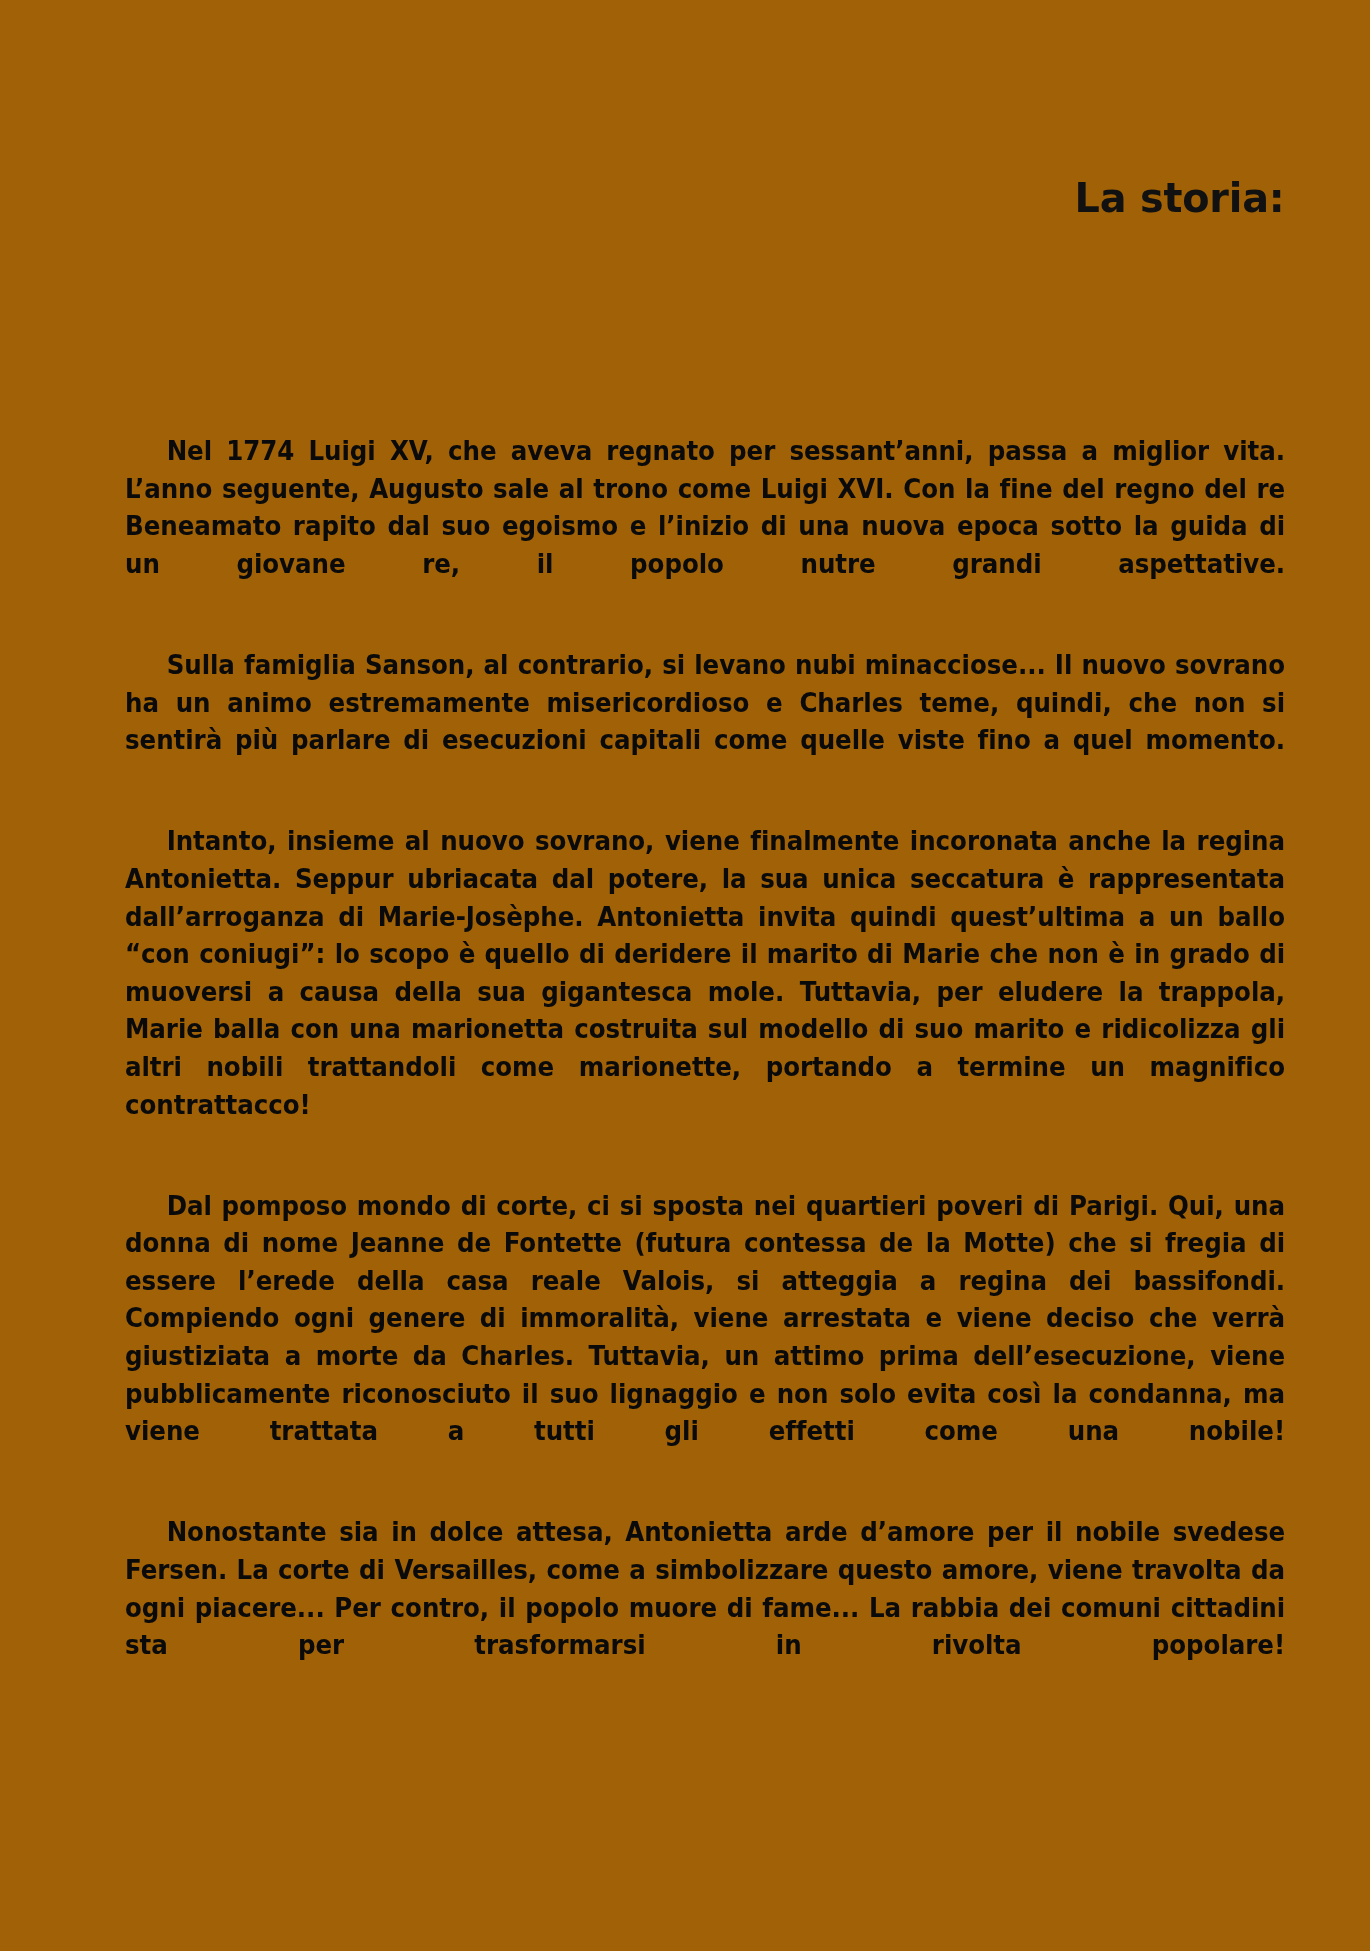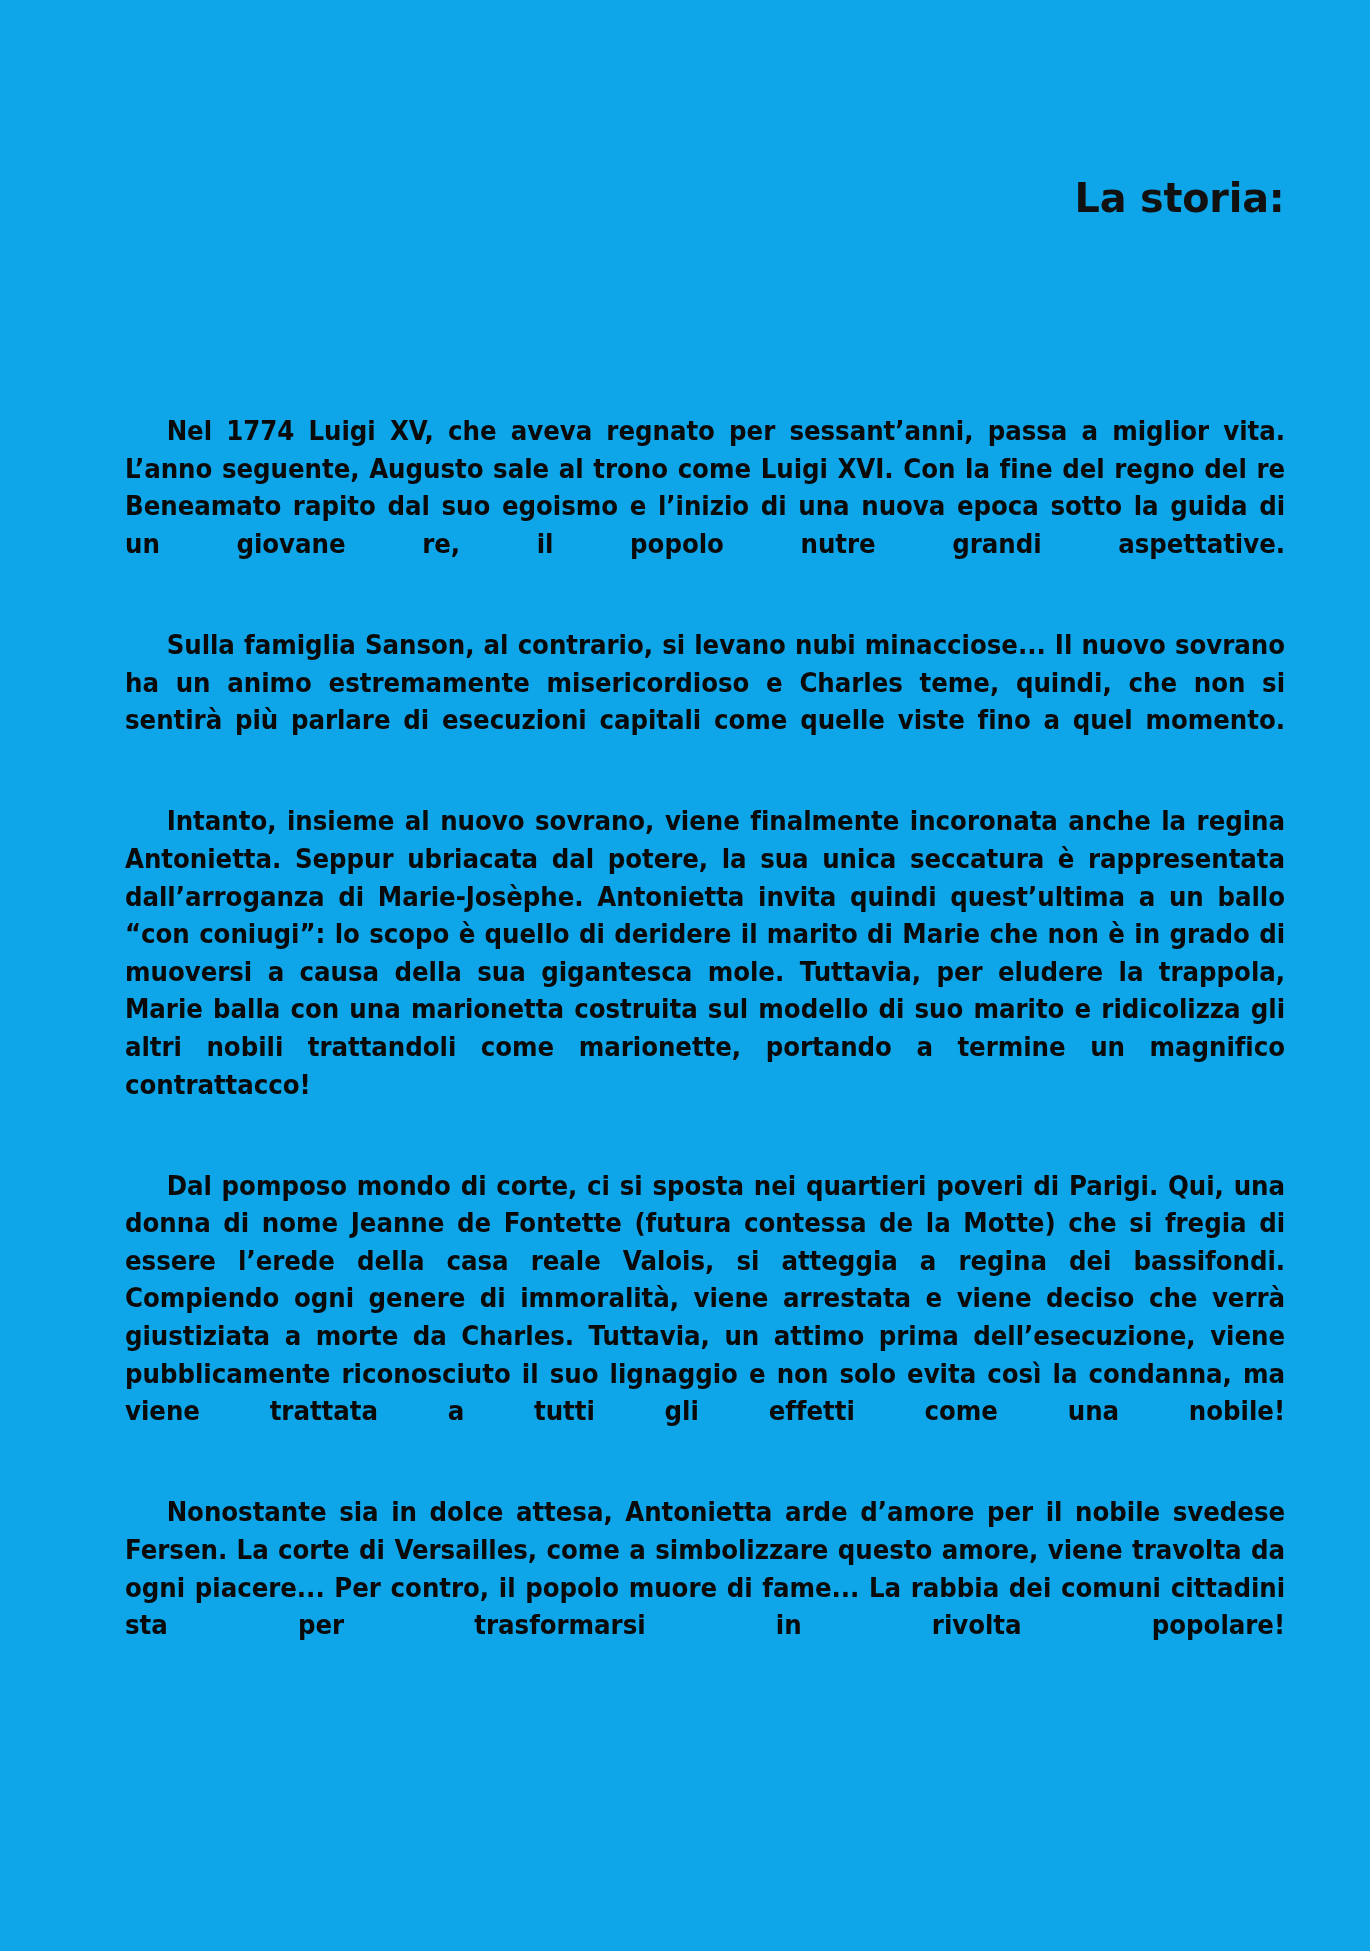--- a/index.html
+++ b/index.html
@@ -13,21 +13,21 @@
     height: 1951px;
     position: relative;
     overflow: hidden;
     font-family: "Liberation Serif", "DejaVu Serif", serif;
     color: #0b0b0b;
   }
 
   .page {
     position: absolute;
     inset: 0;
-    background: #0ea5e9;
+    background: #a16207;
   }
 
   
   .heading-zone {
     position: absolute;
     left: 125px;
     top: 150px;
     width: 1160px;
     text-align: right;
   }
@@ -41,21 +41,21 @@
     color: #111111;
     transform: scaleX(0.97);
     transform-origin: right center;
     white-space: nowrap;
   }
 
   
   .body-block {
     position: absolute;
     left: 125px;
-    top: 412px;
+    top: 432px;
     width: 1160px;
   }
 
   .para {
     font-family: "DejaVu Sans", "Liberation Sans", sans-serif;
     font-weight: 700;
     font-size: 27.1px;
     line-height: 37.6px;
     text-align: justify;
     text-justify: inter-word;

